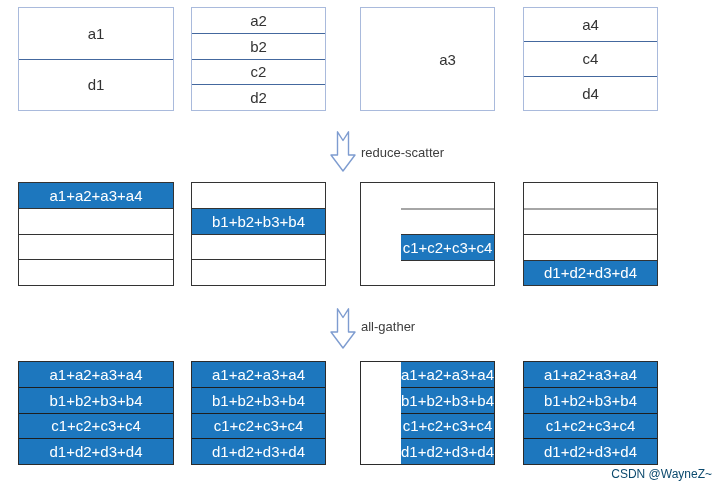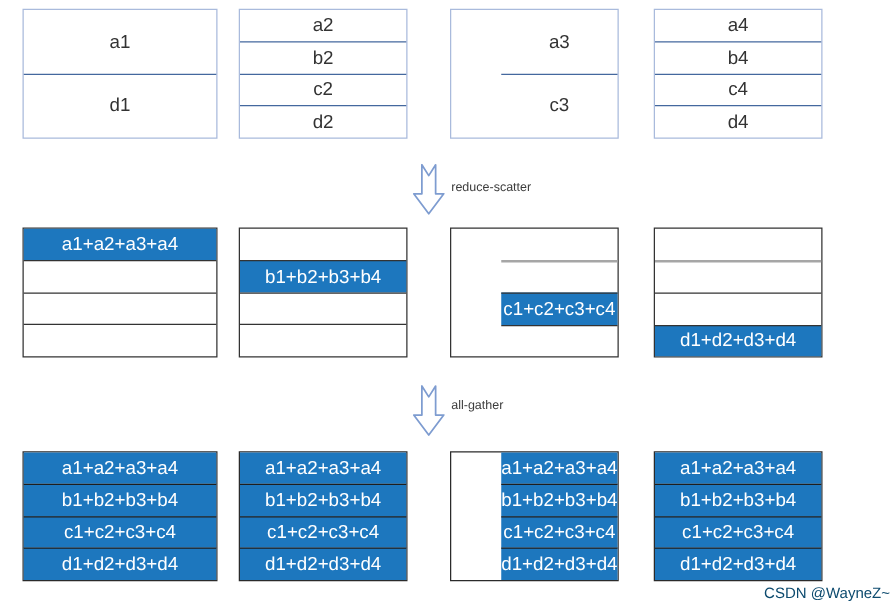--- a/index.html
+++ b/index.html
@@ -48,21 +48,21 @@
   .mid.c3 .cell:nth-child(2), .mid.c4 .cell:nth-child(2) { border-top: 2px solid #A6A6A6; }
   .cell.hl { background: #1D77BE; color: #ffffff; }
   
   .bot { top: 361px; border: 1px solid #2B2B2B; }
   .bot .cell { background: #1D77BE; color: #ffffff; border-top: 1px solid #1E1E1E; }
   .bot .cell:first-child { border-top: none; }
   
   .arrow { position: absolute; }
   .step-label {
     position: absolute;
-    font-size: 10px;
+    font-size: 13px;
     line-height: 1;
     color: #3D3D3D;
   }
   .lbl1 { left: 361px; top: 146px; }
   .lbl2 { left: 361px; top: 320px; }
   
   .watermark {
     position: absolute;
     right: 5px;
     top: 468px;
@@ -81,25 +81,23 @@
     <div class="cell">d1</div>
   </div>
   <div class="tbl top c2">
     <div class="cell">a2</div>
     <div class="cell">b2</div>
     <div class="cell">c2</div>
     <div class="cell">d2</div>
   </div>
   <div class="tbl top c3">
     <div class="cell">a3</div>
-    <div class="cell">c3</div>
   </div>
   <div class="tbl top c4">
     <div class="cell">a4</div>
-    <div class="cell">b4</div>
     <div class="cell">c4</div>
     <div class="cell">d4</div>
   </div>
 
   <svg class="arrow" style="left:330px; top:131px;" width="26" height="41" viewBox="0 0 26 41">
     <polygon points="7.5,0.8 7.5,24 1,24 13,40 25,24 18.5,24 18.5,0.8 13,9.5" fill="#ffffff" stroke="#7E9CD0" stroke-width="1.4" stroke-linejoin="round"></polygon>
   </svg>
   <div class="step-label lbl1">reduce-scatter</div>
 
   <div class="tbl mid c1">

